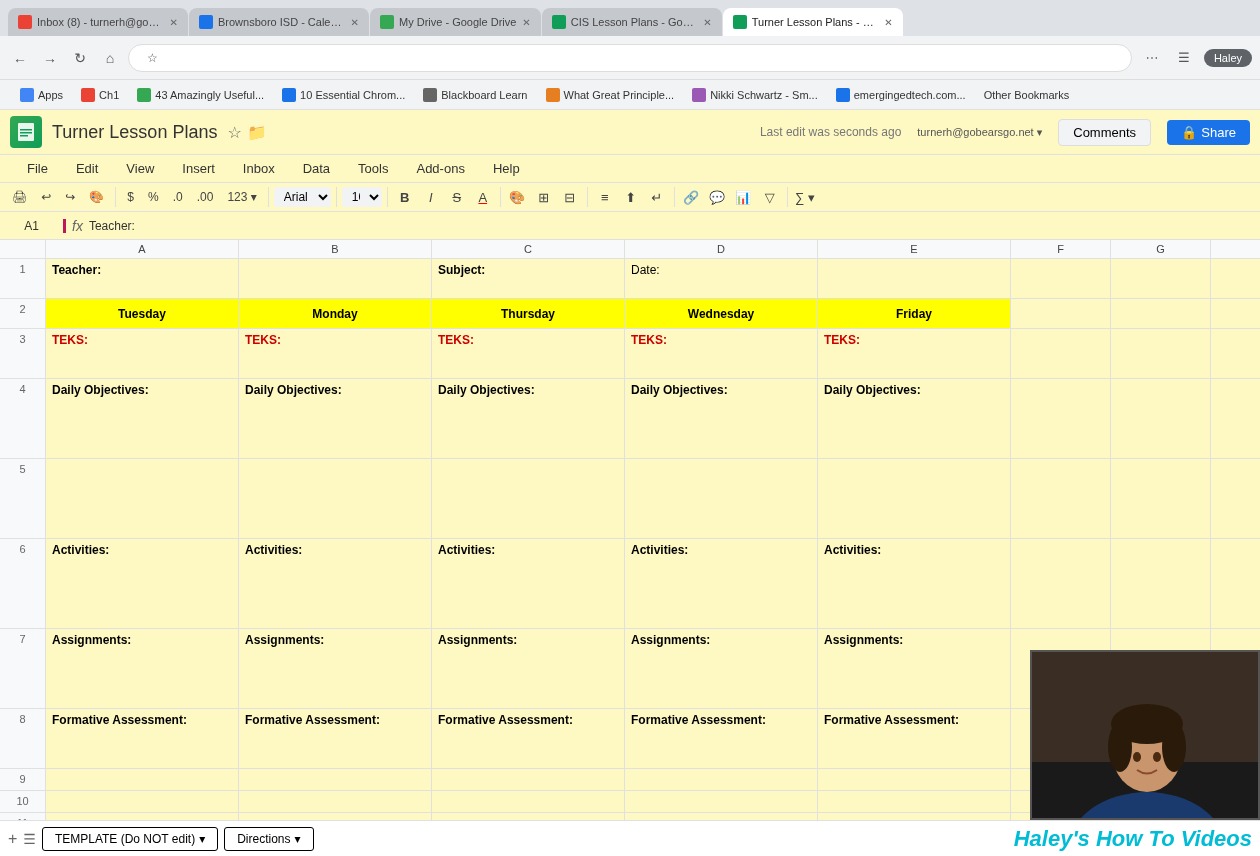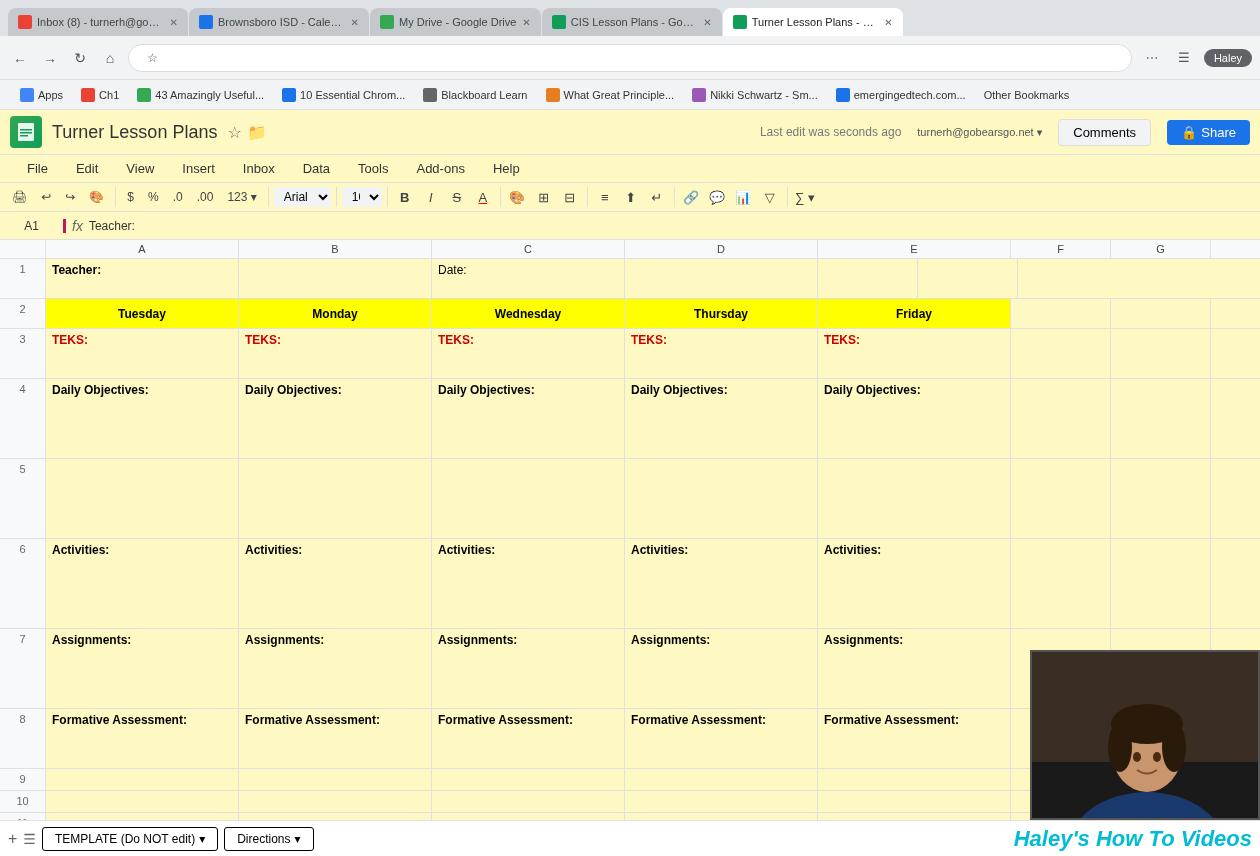--- a/index.html
+++ b/index.html
@@ -304,32 +304,33 @@
         <div class="col-header cw-f">F</div>
         <div class="col-header cw-g">G</div>
       </div>
 
       <div class="scrollable-grid">
 
         <div class="grid-row rh-1">
           <div class="row-num">1</div>
           <div class="cell bold cw-a">Teacher:</div>
           <div class="cell cw-b"></div>
+          <div class="cell bold cw-c">Subject:</div>
           <div class="cell cw-d">Date:</div>
           <div class="cell cw-e"></div>
           <div class="cell cw-f"></div>
           <div class="cell cw-g"></div>
         </div>
 
         <div class="grid-row rh-2">
           <div class="row-num">2</div>
           <div class="cell yellow-bg cw-b">Tuesday</div>
           <div class="cell yellow-bg cw-a">Monday</div>
+          <div class="cell yellow-bg cw-d">Thursday</div>
           <div class="cell yellow-bg cw-c">Wednesday</div>
-          <div class="cell yellow-bg cw-d">Thursday</div>
           <div class="cell yellow-bg cw-e">Friday</div>
           <div class="cell cw-f"></div>
           <div class="cell cw-g"></div>
         </div>
 
         <div class="grid-row rh-3">
           <div class="row-num">3</div>
           <div class="cell red cw-a">TEKS:</div>
           <div class="cell red cw-b">TEKS:</div>
           <div class="cell red cw-c">TEKS:</div>

